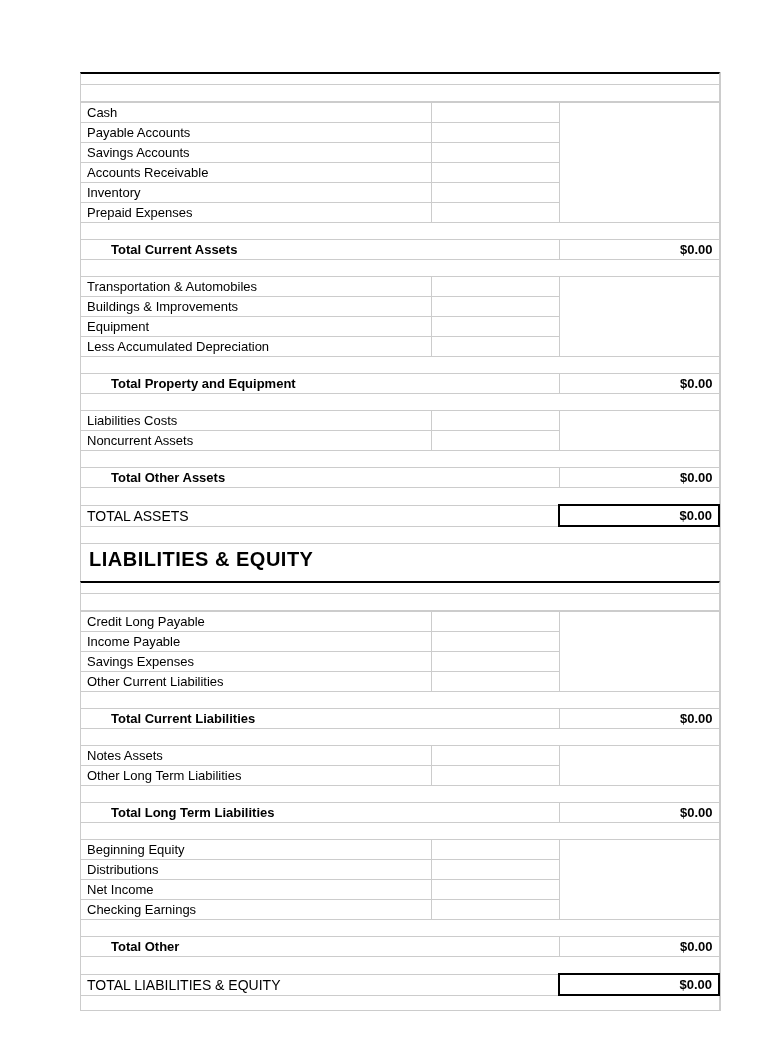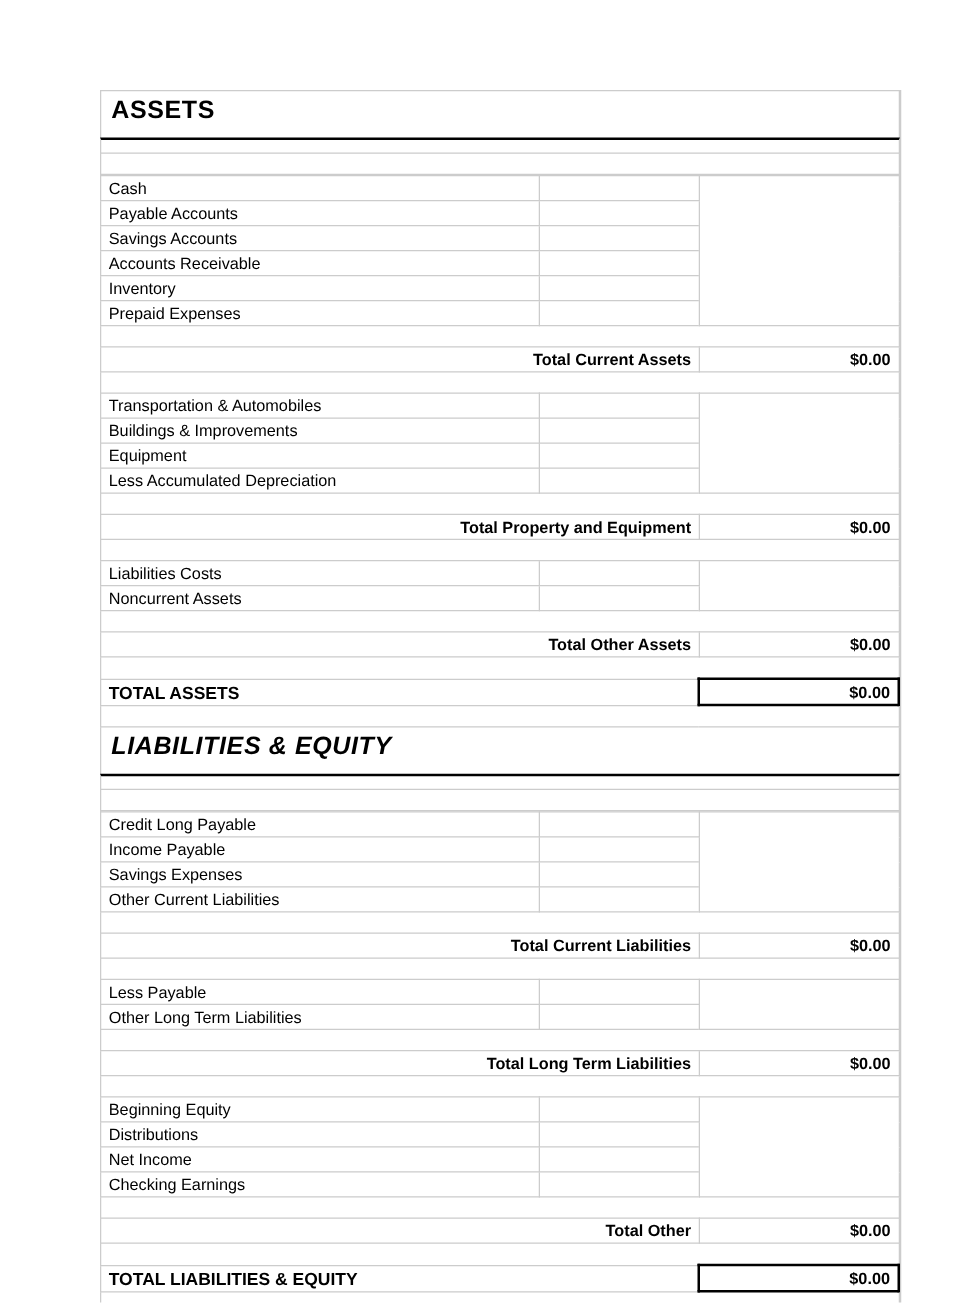--- a/index.html
+++ b/index.html
@@ -53,46 +53,44 @@
     height: 17px;
     vertical-align: middle;
     background: #fff;
   }
   .col-label { width: 55%; }
   .col-val1 { width: 20%; }
   .col-val2 { width: 25%; }
   .subtotal-label {
     font-weight: bold;
     padding-left: 30px;
+  }
+  .subtotal-value {
+    font-weight: bold;
     text-align: right;
   }
-  .subtotal-value {
-    font-weight: bold;
-    text-align: right;
-  }
   .grandtotal-label {
-    font-weight: bold;
+    font-weight: normal;
     font-size: 14px;
   }
   .grandtotal-value {
     font-weight: bold;
     text-align: right;
     font-size: 13px;
   }
   .grandtotal-box {
     border: 2px solid #000 !important;
   }
 </style>
 </head>
 <body>
 
 <div class="page">
   <div class="sheet">
 
-    <div class="section-title">ASSETS</div>
     <div class="section-underline"></div>
     <div class="spacer-row"></div>
 
     <table>
       <colgroup>
           <col class="col-label">
           <col class="col-val1">
           <col class="col-val2">
         </colgroup>
 
@@ -187,21 +185,21 @@
       <tr>
         <td colspan="2" class="grandtotal-label">TOTAL ASSETS</td>
         <td class="grandtotal-value grandtotal-box">$0.00</td>
       </tr>
       <tr>
             <td colspan="3" style="height:14px"></td>
           </tr>
     </tbody>
       </table>
 
-    <div class="section-title" style="border-top:none;font-style:italic;">LIABILITIES &amp; EQUITY</div>
+    <div class="section-title" style="border-top:none;">LIABILITIES &amp; EQUITY</div>
     <div class="section-underline"></div>
     <div class="spacer-row"></div>
 
     <table>
       <colgroup>
           <col class="col-label">
           <col class="col-val1">
           <col class="col-val2">
         </colgroup>
 
@@ -229,21 +227,21 @@
           </tr>
       <tr>
         <td colspan="2" class="subtotal-label">Total Current Liabilities</td>
         <td class="subtotal-value">$0.00</td>
       </tr>
       <tr>
             <td colspan="3" style="height:14px"></td>
           </tr>
 
       <tr>
-            <td>Less Payable</td>
+            <td>Notes Assets</td>
             <td></td>
             <td rowspan="2"></td>
           </tr>
       <tr>
             <td>Other Long Term Liabilities</td>
             <td></td>
           </tr>
 
       <tr>
             <td colspan="3" style="height:14px"></td>

